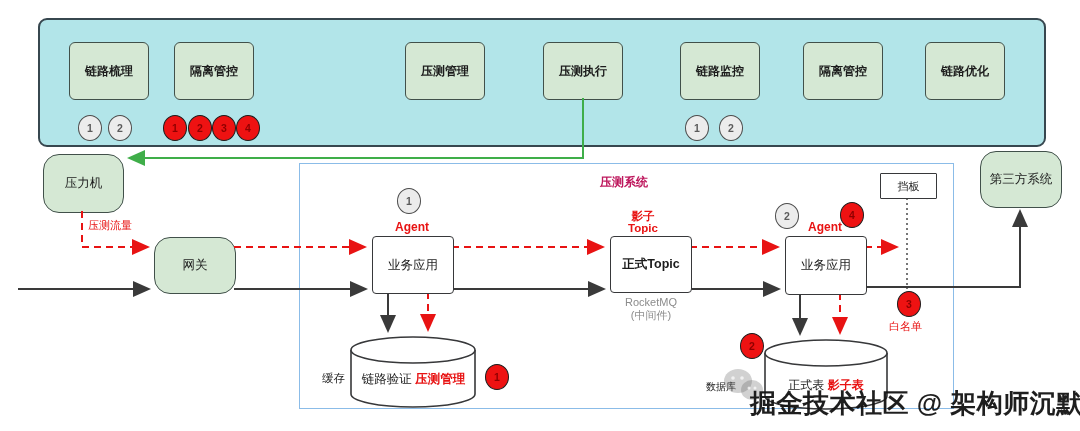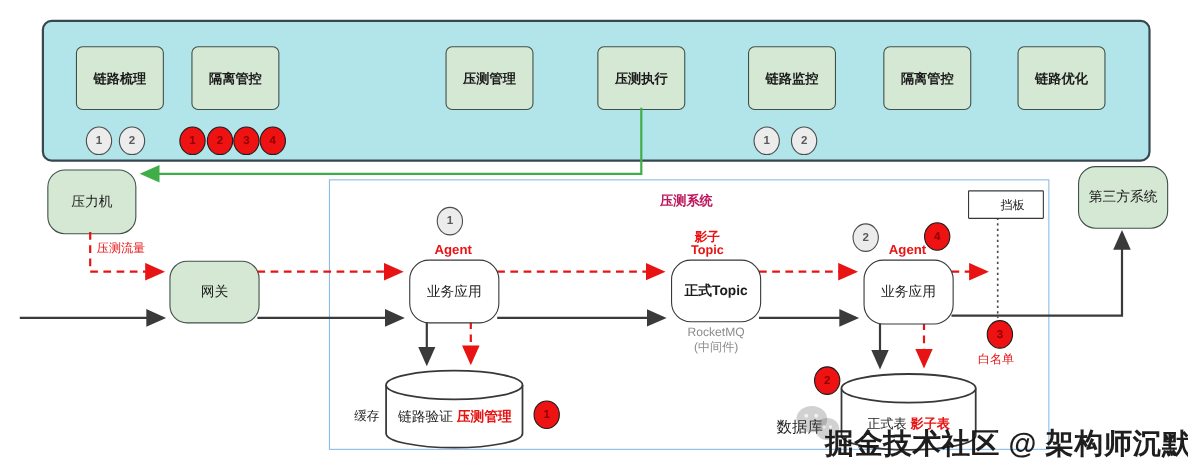--- a/index.html
+++ b/index.html
@@ -10,26 +10,26 @@
   .banner{left:38px;top:18px;width:1004px;height:125px;background:#b2e5e9;
           border:2px solid #37474f;border-radius:9px;}
   .module{top:42px;width:78px;height:56px;background:#d5e8d4;border:1.6px solid #41504a;
           border-radius:6px;display:flex;align-items:center;justify-content:center;
           font-size:12px;font-weight:600;color:#1c1c1c;}
   
   .node-green{background:#d5e8d4;border:1.6px solid #41504a;border-radius:16px;
           display:flex;align-items:center;justify-content:center;
           font-size:12.5px;color:#1c1c1c;}
   
-  .node-white{background:#ffffff;border:1.6px solid #37383a;border-radius:18px;
+  .node-white{background:#ffffff;border:1.6px solid #37383a;border-radius:4px;
           display:flex;align-items:center;justify-content:center;
           font-size:12.5px;color:#1c1c1c;z-index:3;}
   .baffle{background:#ffffff;border:1.3px solid #37383a;border-radius:1px;
           display:flex;align-items:center;justify-content:center;
-          font-size:11px;color:#1c1c1c;z-index:3;padding-left:12px;}
+          font-size:11px;color:#1c1c1c;z-index:3;}
   
   .panel{left:299px;top:163px;width:653px;height:244px;border:1.6px solid #8bbce8;z-index:1;}
   
   .badge{width:22px;height:24px;border-radius:50%;display:flex;align-items:center;
          justify-content:center;font-size:10.5px;font-weight:bold;z-index:4;}
   .badge.gray{background:#ececec;border:1.6px solid #4c4c4c;color:#5a5a5a;}
   .badge.red{background:#ee1212;border:1.6px solid #1d1d1d;color:#8f0000;}
   
   .lbl{font-size:11px;color:#1c1c1c;z-index:4;white-space:nowrap;}
   .lbl.red{color:#e81313;}
@@ -139,21 +139,21 @@
   <div class="abs lbl red" style="left:88px;top:218px;">压测流量</div>
   <div class="abs lbl red bold center" style="left:372px;top:220px;width:80px;">Agent</div>
   <div class="abs lbl red bold center" style="left:785px;top:220px;width:80px;">Agent</div>
   <div class="abs lbl red bold center" style="left:613px;top:211px;width:60px;line-height:11.5px;font-size:11.5px;">
     <div>影子</div>
     <div>Topic</div>
   </div>
   <div class="abs lbl red" style="left:889px;top:319px;">白名单</div>
 
   <div class="abs lbl" style="left:322px;top:371px;font-size:11.5px;">缓存</div>
-  <div class="abs lbl" style="left:706px;top:380px;font-size:14px;">数据库</div>
+  <div class="abs lbl" style="left:706px;top:380px;font-size:10px;">数据库</div>
   <div class="abs cyl-text center" style="left:351px;top:371px;width:125px;">
     <span>链路验证</span>
     <span class="shadow">压测管理</span>
   </div>
   <div class="abs cyl-text center" style="left:765px;top:377px;width:122px;font-size:12px;">
     <span>正式表</span>
     <span class="shadow">影子表</span>
   </div>
 
   <svg class="abs wm-icon" width="42" height="38" viewBox="0 0 42 38">

